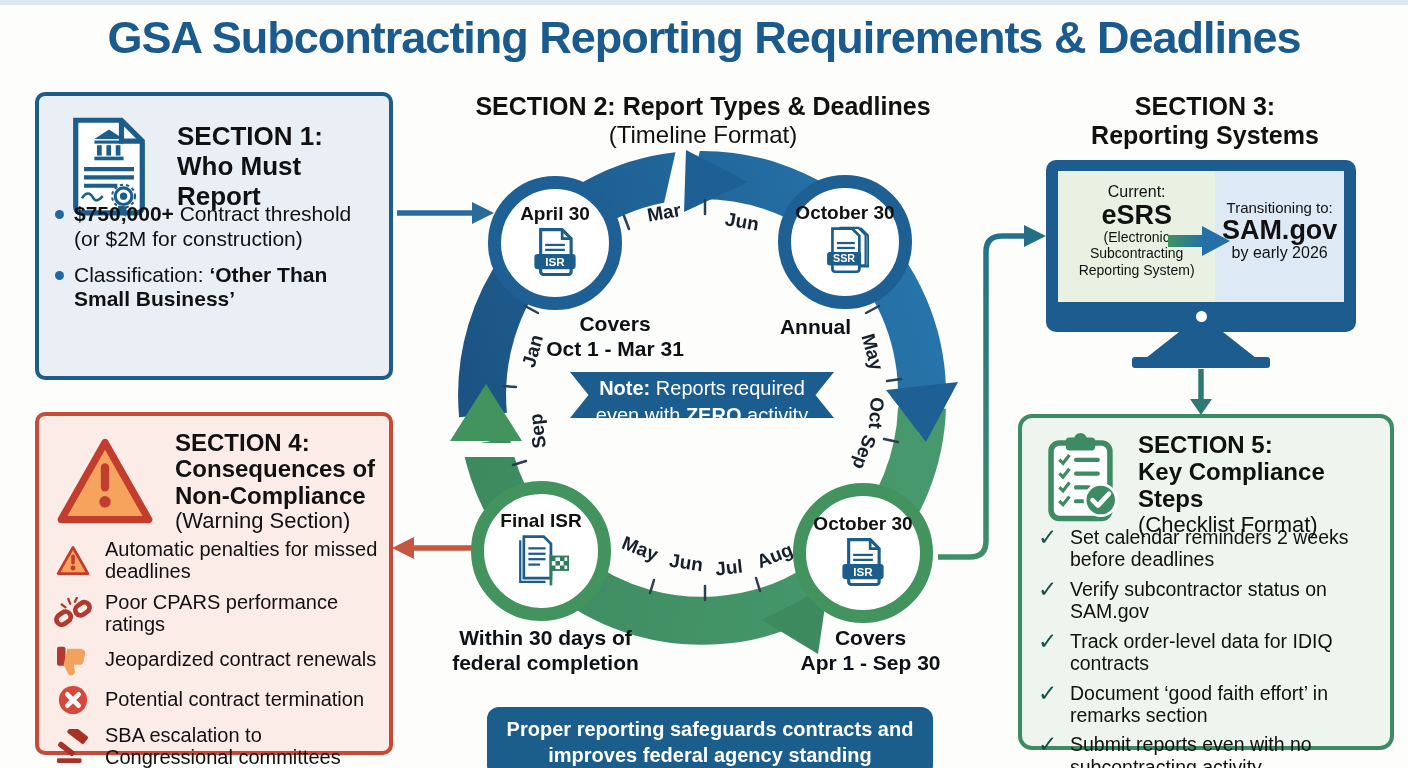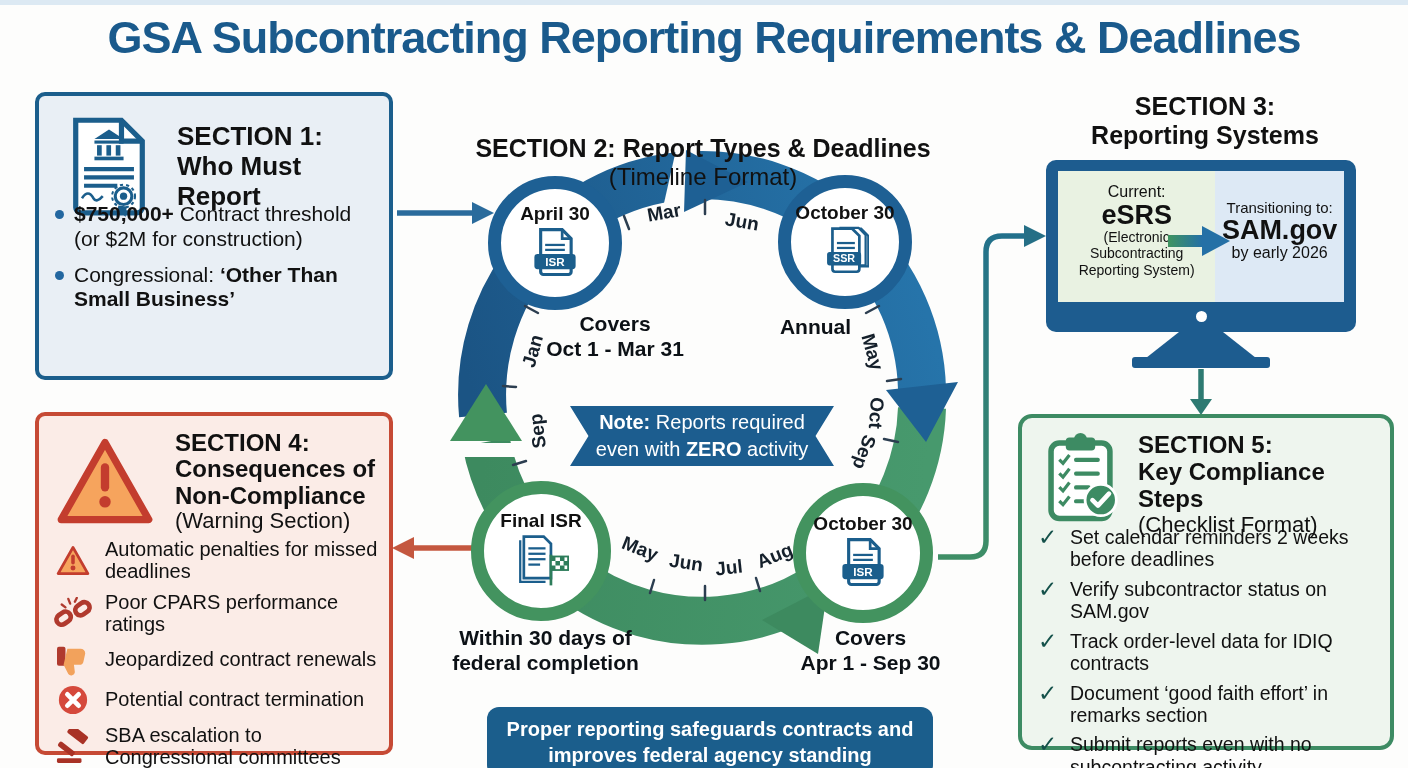--- a/index.html
+++ b/index.html
@@ -10,21 +10,21 @@
   .topstrip{position:absolute;left:0;top:0;width:1408px;height:5px;background:#dce9f3;}
   #wires{position:absolute;left:0;top:0;z-index:1;}
 
   
   .title{
     position:absolute;left:0;right:0;top:12px;text-align:center;z-index:2;
     font-size:45px;font-weight:bold;color:#1a5a8c;letter-spacing:-1px;
   }
 
   
-  .s2-header{position:absolute;left:443px;top:92px;width:520px;text-align:center;z-index:2;margin-top:42px;}
+  .s2-header{position:absolute;left:443px;top:92px;width:520px;text-align:center;z-index:2;}
   .s2-header .l1{font-size:25px;font-weight:bold;}
   .s2-header .l2{font-size:24px;}
   .s3-header{position:absolute;left:1040px;top:92px;width:330px;text-align:center;z-index:2;}
   .s3-header div{font-size:25px;font-weight:bold;line-height:1.16;}
 
   
   .box{position:absolute;border-radius:10px;z-index:2;box-sizing:border-box;}
 
   
   .s1{left:35px;top:92px;width:358px;height:288px;background:#e9eff5;border:4px solid #1b5e8c;}
@@ -93,23 +93,23 @@
   .m4{left:864px;top:452px;transform:translate(-50%,-50%) rotate(110deg);}
   .m5{left:775px;top:556px;transform:translate(-50%,-50%) rotate(-22deg);}
   .m6{left:729px;top:568px;transform:translate(-50%,-50%) rotate(-6deg);}
   .m7{left:686px;top:563px;transform:translate(-50%,-50%) rotate(8deg);}
   .m8{left:640px;top:549px;transform:translate(-50%,-50%) rotate(22deg);}
   .m9{left:533px;top:351px;transform:translate(-50%,-50%) rotate(-74deg);}
   .m10{left:538px;top:431px;transform:translate(-50%,-50%) rotate(-97deg);}
 
   
   .note{
-    position:absolute;left:570px;top:372px;width:264px;height:60px;background:#1c5d8f;z-index:2;
+    position:absolute;left:570px;top:372px;width:264px;height:46px;background:#1c5d8f;z-index:2;
     clip-path:polygon(0 0,100% 0,93% 50%,100% 100%,0 100%,7% 50%);
-    color:#fff;text-align:center;font-size:20px;line-height:1.35;padding-top:3px;box-sizing:border-box;margin-top:34px;
+    color:#fff;text-align:center;font-size:20px;line-height:1.35;padding-top:3px;box-sizing:border-box;
   }
 
   
   .footer{
     position:absolute;left:487px;top:707px;width:446px;height:70px;background:#1b5e8c;border-radius:12px;
     color:#fff;font-weight:bold;font-size:20px;text-align:center;line-height:1.3;
     padding:9px 12px 0 12px;box-sizing:border-box;z-index:2;
   }
   b{font-weight:bold;}
 </style>
@@ -227,21 +227,21 @@
     <div>SECTION 1:</div>
     <div>Who Must Report</div>
   </div>
   <ul>
     <li>
       <span class="dot"></span>
       <span><b>$750,000+</b><span> Contract threshold (or $2M for construction)</span></span>
     </li>
     <li>
       <span class="dot"></span>
-      <span><span>Congressional: </span><b>‘Other Than Small Business’</b></span>
+      <span><span>Classification: </span><b>‘Other Than Small Business’</b></span>
     </li>
   </ul>
 </div>
 
 <div class="s3-header">
   <div>SECTION 3:</div>
   <div>Reporting Systems</div>
 </div>
 <div class="monitor"></div>
 <div class="screen">

